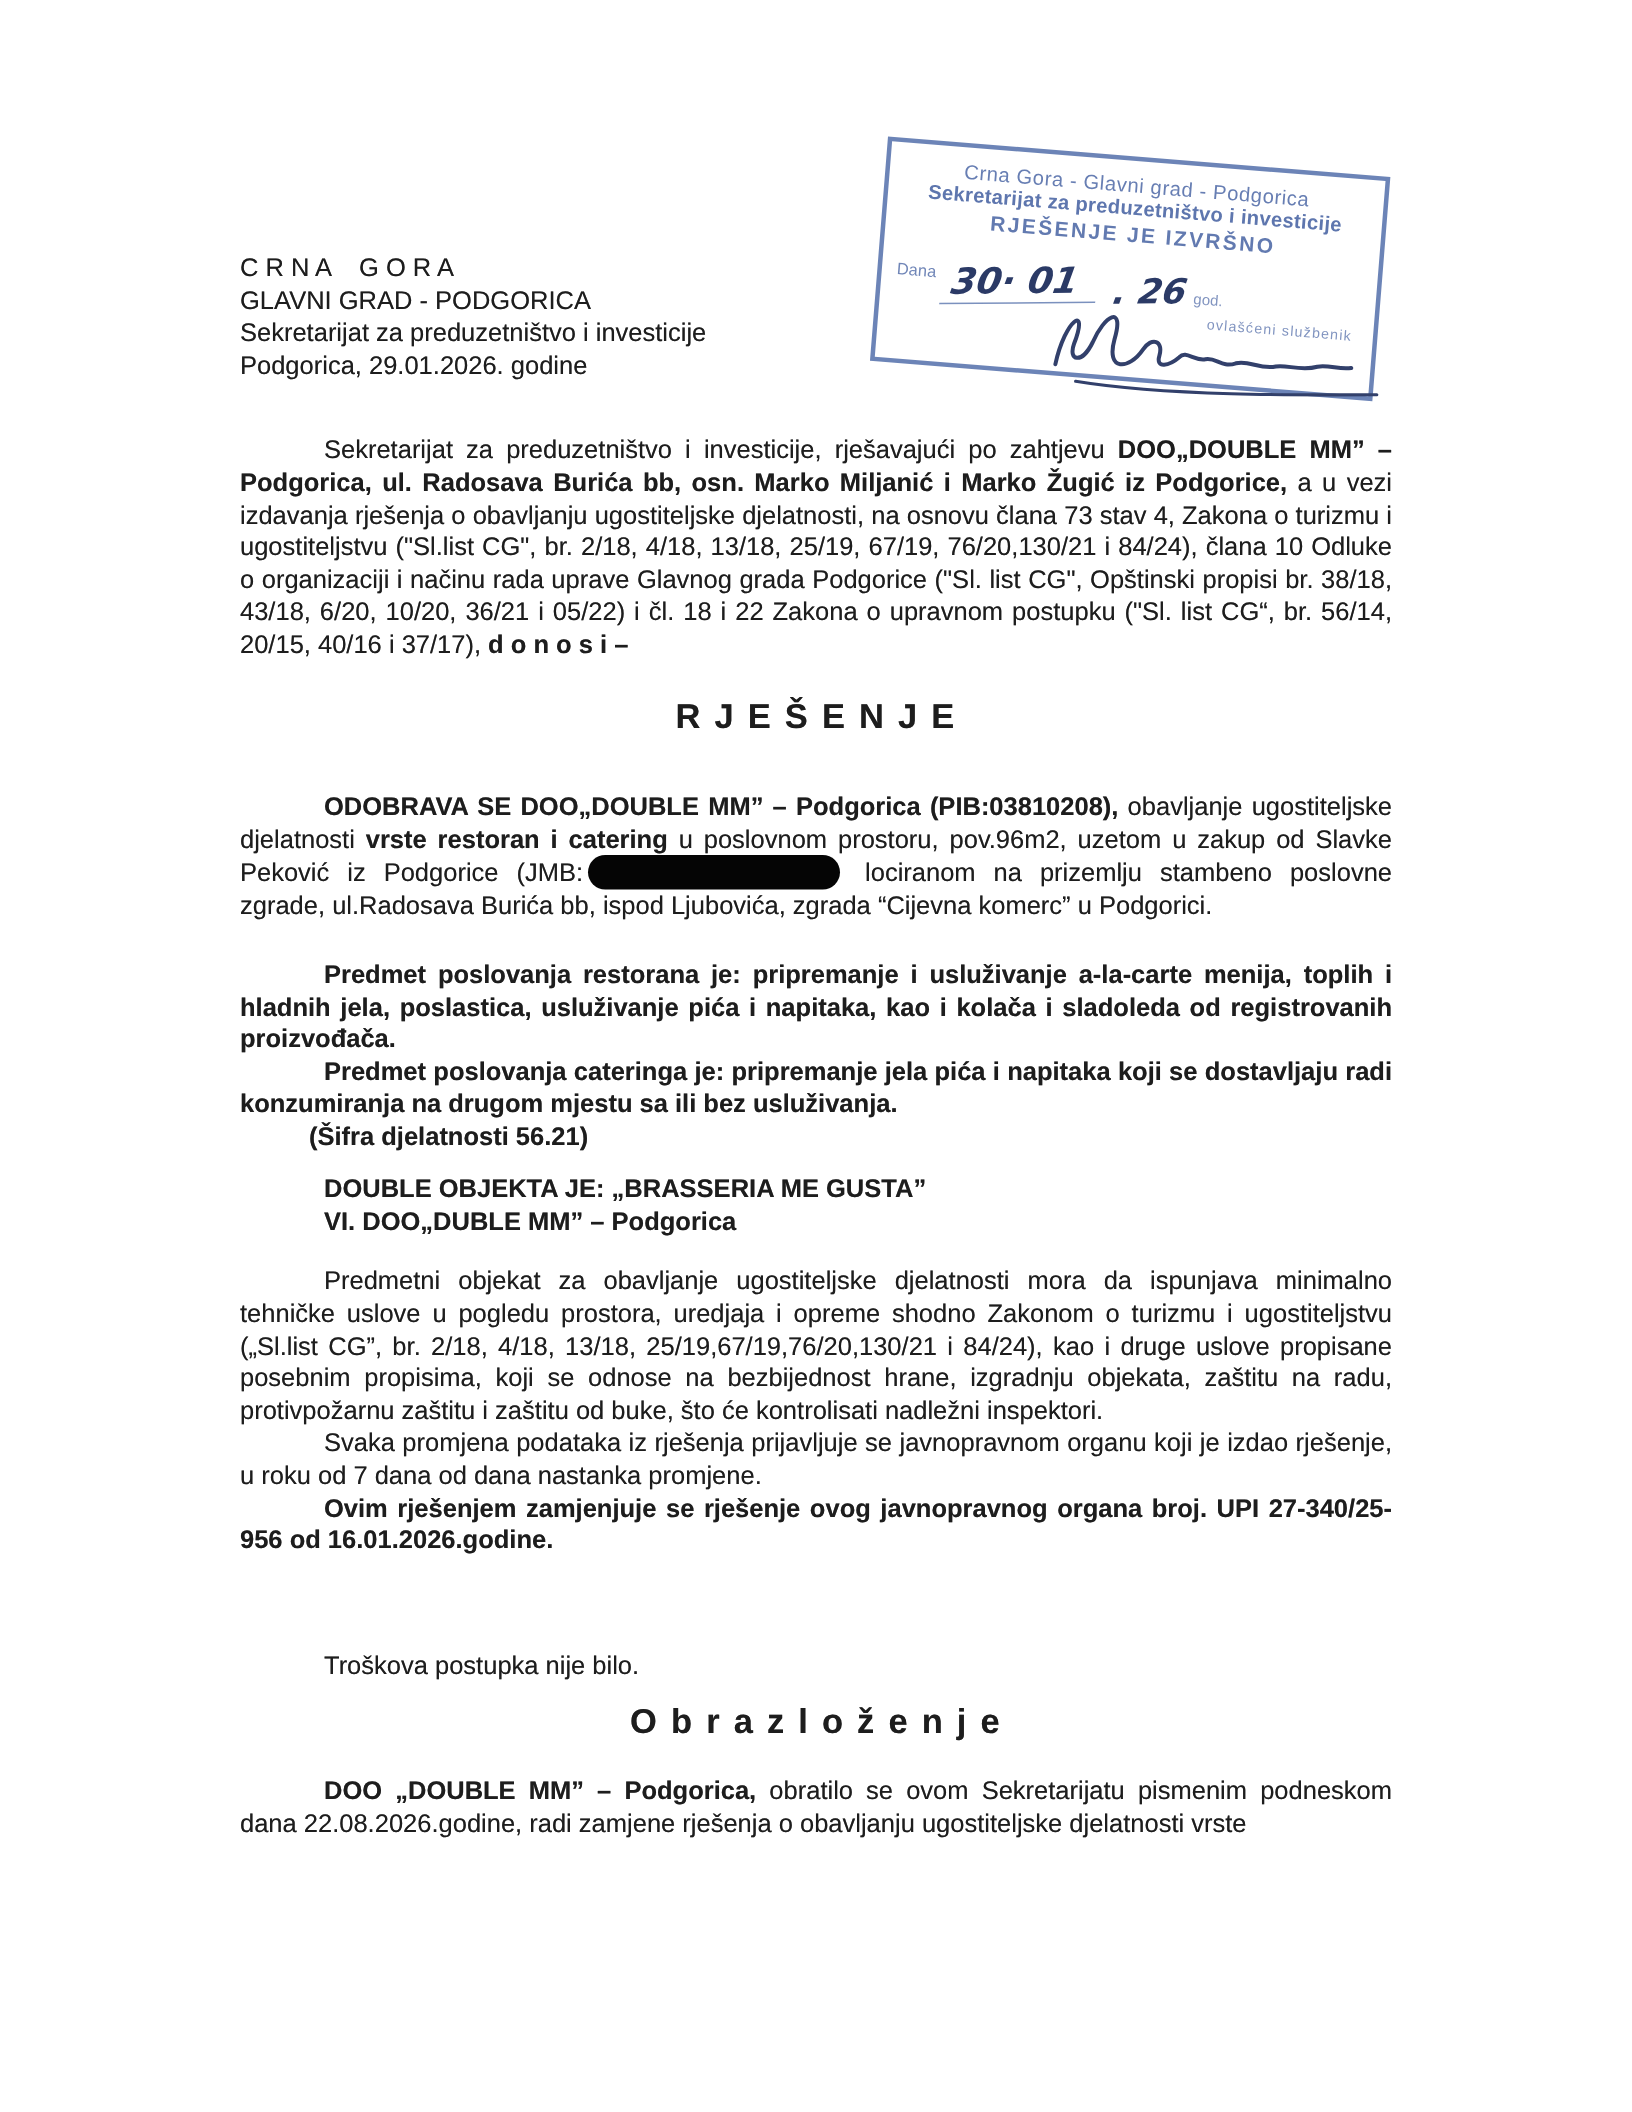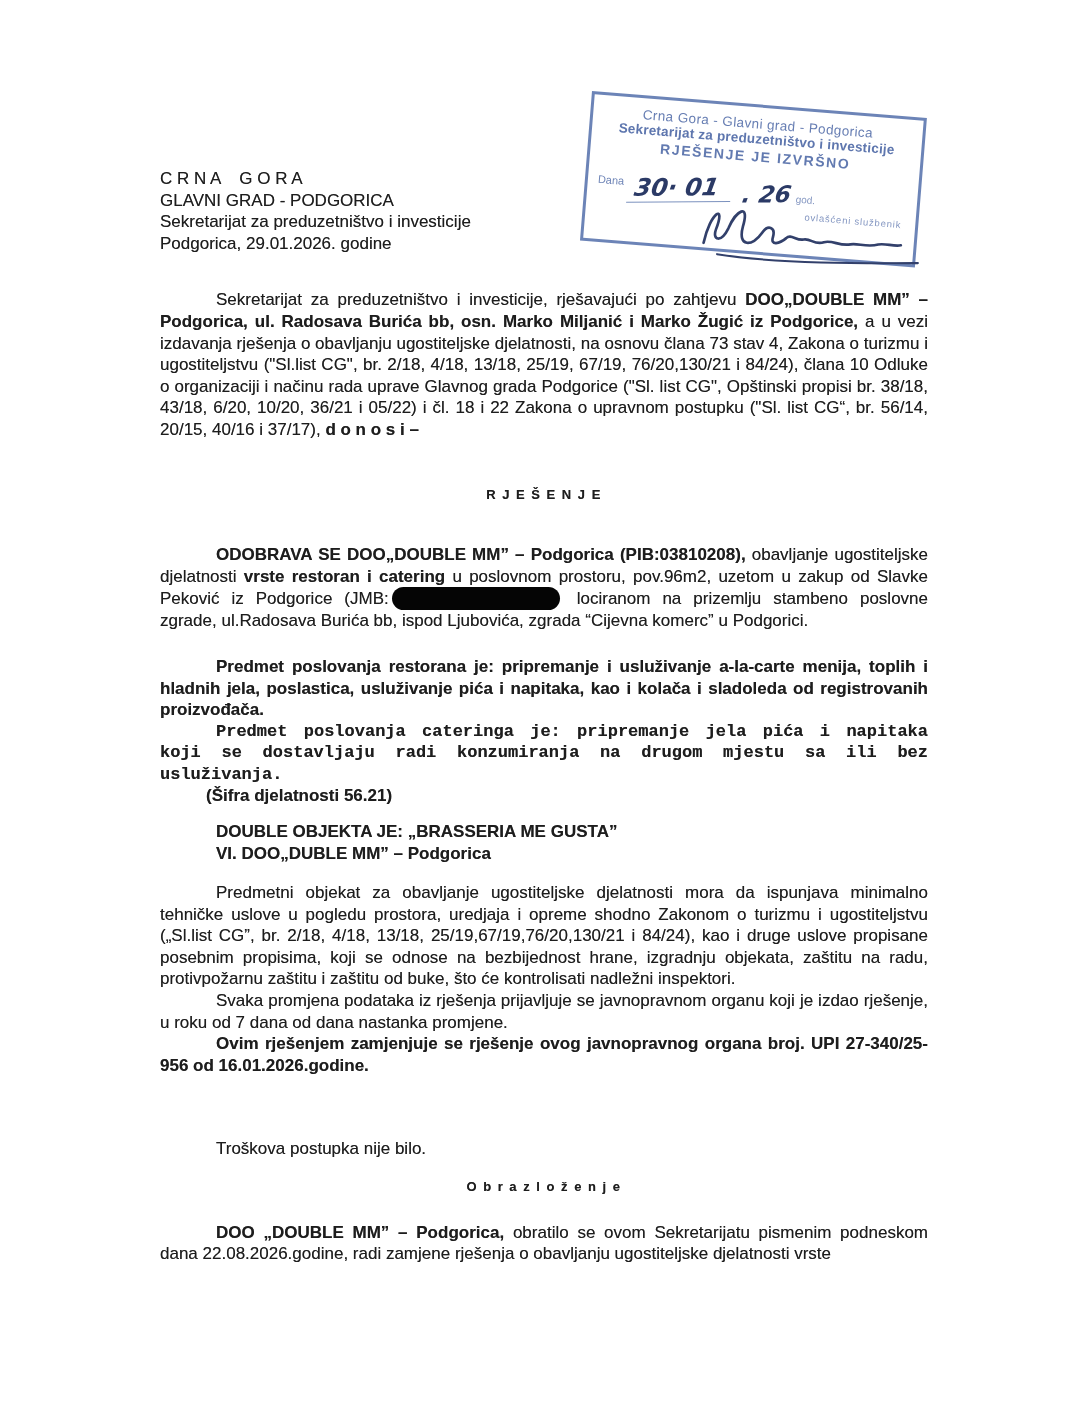--- a/index.html
+++ b/index.html
@@ -15,22 +15,22 @@
   .content {
     position:absolute; left:160px; top:168px; width:768px;
     font-size:17px; line-height:21.6px;
     text-shadow:0 0 0.4px rgba(20,20,20,0.55);
   }
   .hdr div { white-space:pre; }
   .para { margin:0; text-align:justify; text-indent:56px; }
   .bold  { font-weight:bold; }
   .intro { margin-top:35px; }
   .doc-title {
-    margin:43px 0 0 0; text-align:center; text-indent:0;
-    font-weight:bold; font-size:13px; letter-spacing:1.5px;
+    margin:26px 0 0 0; text-align:center; text-indent:0;
+    font-weight:bold; font-size:23px; letter-spacing:1.5px;
   }
   .approval { margin-top:39px; }
   .scope { margin-top:24px; font-weight:bold; }
   .code-line { font-weight:bold; text-align:left; text-indent:46px; margin:0; }
   .naziv { margin:14px 0 0 0; font-weight:bold; text-align:left; padding-left:56px; text-indent:0; line-height:22px; }
   .conditions { margin-top:17px; }
   .replacement { font-weight:bold; }
   .costs { margin-top:62px; text-align:left; }
   .expl-title { margin-top:16px; }
   .final { margin-top:24px; }
@@ -104,21 +104,21 @@
       <div>Podgorica, 29.01.2026. godine</div>
     </div>
 
     <p class="para intro"><span>Sekretarijat za preduzetništvo i investicije, rješavajući po zahtjevu </span><span class="bold">DOO„DOUBLE MM” – Podgorica, ul. Radosava Burića bb, osn. Marko Miljanić i Marko Žugić iz Podgorice,</span><span> a u vezi izdavanja rješenja o obavljanju ugostiteljske djelatnosti, na osnovu člana 73 stav 4, Zakona o turizmu i ugostiteljstvu ("Sl.list CG", br. 2/18, 4/18, 13/18, 25/19, 67/19, 76/20,130/21 i 84/24), člana 10 Odluke o organizaciji i načinu rada uprave Glavnog grada Podgorice ("Sl. list CG", Opštinski propisi br. 38/18, 43/18, 6/20, 10/20, 36/21 i 05/22) i čl. 18 i 22 Zakona o upravnom postupku ("Sl. list CG“, br. 56/14, 20/15, 40/16 i 37/17), </span><span class="bold">d o n o s i –</span></p>
 
     <p class="para doc-title">R J E Š E N J E</p>
 
     <p class="para approval"><span class="bold">ODOBRAVA SE DOO„DOUBLE MM” – Podgorica (PIB:03810208),</span><span> obavljanje ugostiteljske djelatnosti </span><span class="bold">vrste  restoran i catering</span><span> u poslovnom prostoru, pov.96m2, uzetom u zakup od Slavke Peković iz Podgorice (JMB:</span><span class="redact"></span><span> lociranom na prizemlju stambeno poslovne zgrade, ul.Radosava Burića bb, ispod Ljubovića, zgrada “Cijevna komerc” u Podgorici.</span></p>
 
     <p class="para scope">Predmet poslovanja restorana je: pripremanje i usluživanje a-la-carte menija, toplih i hladnih jela, poslastica, usluživanje pića i napitaka, kao i kolača i sladoleda od registrovanih proizvođača.</p>
-    <p class="para scope" style="margin-top:0;font-family:Liberation Mono, monospace;">Predmet poslovanja cateringa je: pripremanje jela pića i napitaka koji se dostavljaju radi konzumiranja na drugom mjestu sa ili bez usluživanja.</p>
+    <p class="para scope" style="margin-top:0;">Predmet poslovanja cateringa je: pripremanje jela pića i napitaka koji se dostavljaju radi konzumiranja na drugom mjestu sa ili bez usluživanja.</p>
     <p class="code-line">(Šifra djelatnosti  56.21)</p>
 
     <p class="naziv"><span>DOUBLE OBJEKTA JE: „BRASSERIA ME GUSTA”</span><br><span>VI. DOO„DUBLE MM” – Podgorica</span></p>
 
     <p class="para conditions">Predmetni objekat za obavljanje ugostiteljske djelatnosti mora da ispunjava minimalno tehničke uslove u pogledu prostora, uredjaja i opreme shodno Zakonom o turizmu i ugostiteljstvu („Sl.list CG”, br. 2/18, 4/18, 13/18, 25/19,67/19,76/20,130/21 i 84/24), kao i druge uslove propisane posebnim propisima, koji se odnose na bezbijednost hrane, izgradnju objekata, zaštitu na radu, protivpožarnu zaštitu i zaštitu od buke, što će kontrolisati nadležni inspektori.</p>
     <p class="para">Svaka promjena podataka iz rješenja prijavljuje se javnopravnom organu koji je izdao rješenje, u roku od 7 dana od dana nastanka promjene.</p>
     <p class="para replacement">Ovim rješenjem zamjenjuje se rješenje ovog javnopravnog organa broj. UPI 27-340/25-956 od 16.01.2026.godine.</p>
 
     <p class="para costs">Troškova postupka nije bilo.</p>
 

